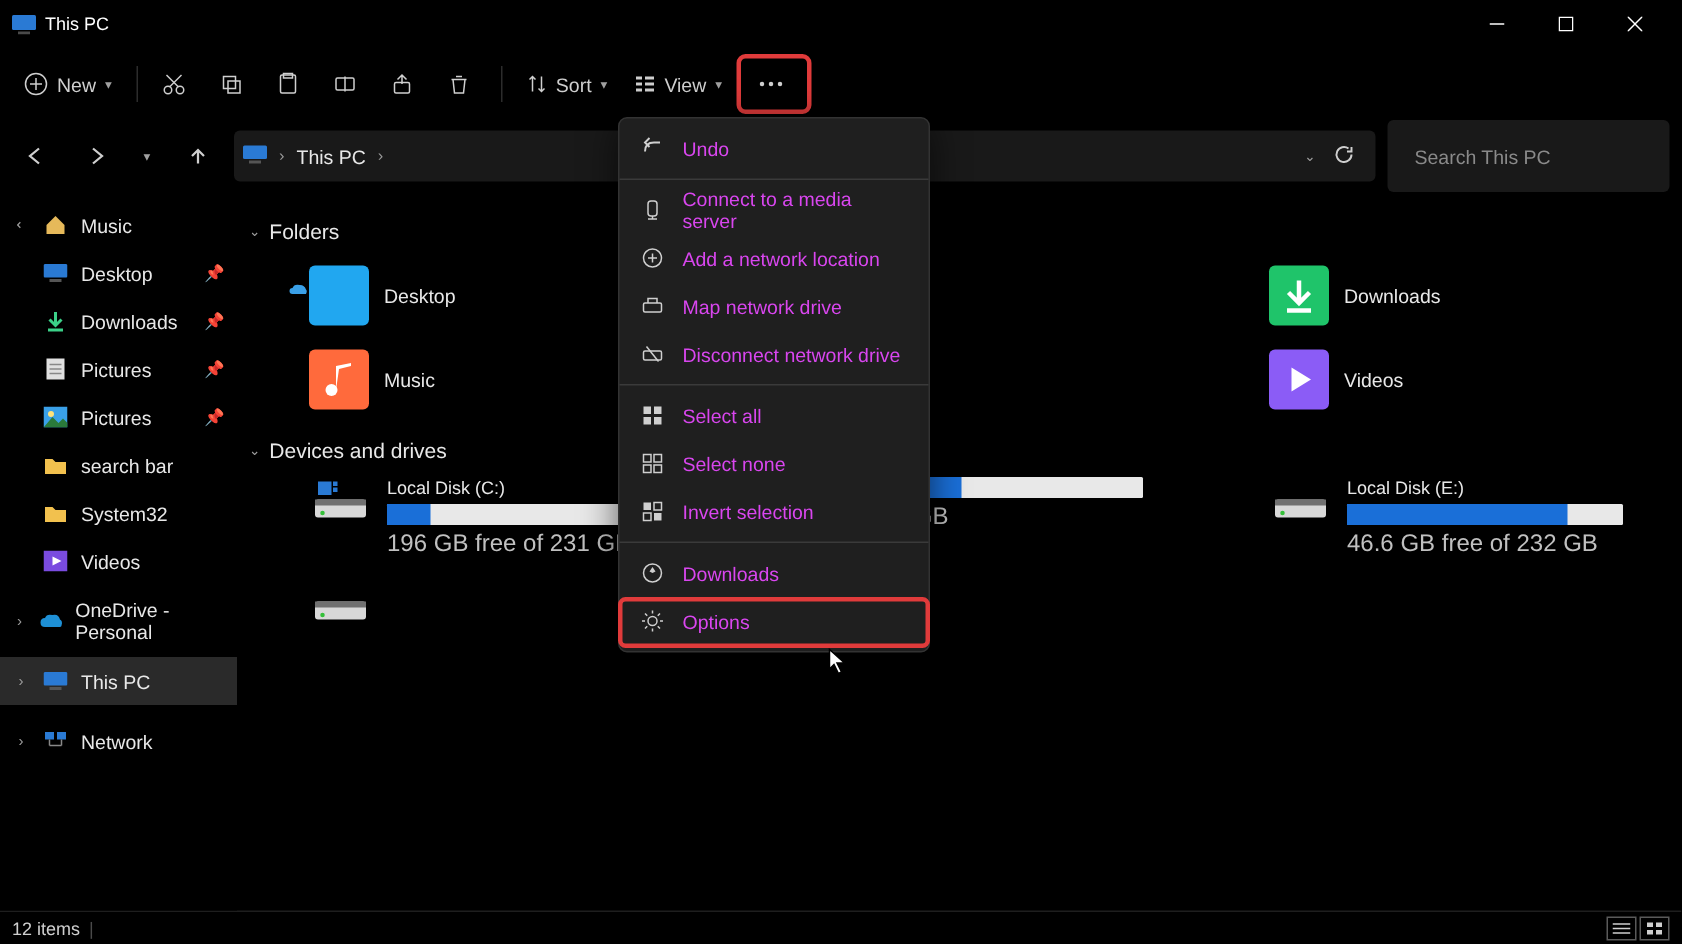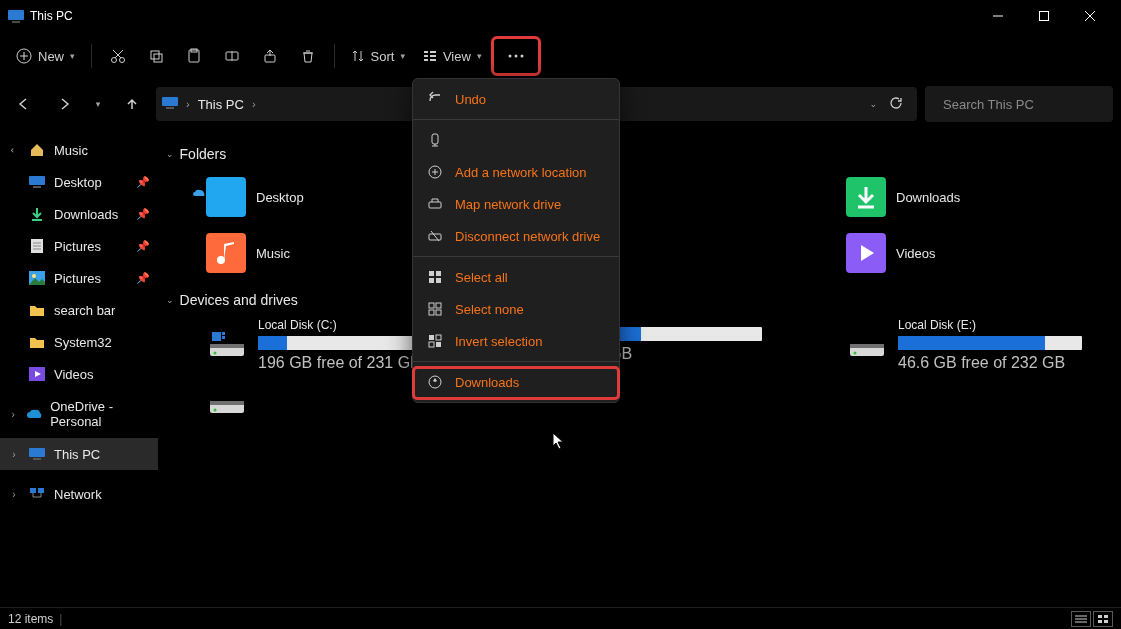--- a/index.html
+++ b/index.html
@@ -8,62 +8,62 @@
 
 .titlebar { height: 32px; display: flex; align-items: center; padding: 0 8px; background: #000; }
 .titlebar .tb-left { display: flex; align-items: center; gap: 6px; }
 .titlebar .tb-icon { width: 16px; height: 16px; display: flex; align-items: center; justify-content: center; }
 .titlebar .tb-title { font-size: 12px; color: #fff; }
 .titlebar .spacer { flex: 1; }
 .titlebar .win-btn { width: 46px; height: 32px; display: flex; align-items: center; justify-content: center; color: #fff; }
 
 
 .toolbar { height: 48px; display: flex; align-items: center; padding: 0 8px; gap: 2px; background: #000; }
-.tool-btn { height: 36px; min-width: 36px; display: flex; align-items: center; justify-content: center; gap: 6px; padding: 0 8px; color: #cfcfcf; font-size: 13px; border-radius: 4px; }
+.tool-btn { height: 36px; min-width: 36px; display: flex; align-items: center; gap: 6px; padding: 0 8px; color: #cfcfcf; font-size: 13px; border-radius: 4px; }
 .tool-sep { width: 1px; height: 24px; background: #2c2c2c; margin: 0 6px; }
 .tool-highlight { border: 3px solid #e03b3b; border-radius: 6px; padding: 0 4px; height: 40px; }
 
 .chev-down { font-size: 9px; color: #a0a0a0; }
 
 
 .navrow { height: 48px; display: flex; align-items: center; gap: 8px; padding: 0 8px; background: #000; }
 .nav-btn { width: 32px; height: 32px; display:flex; align-items:center; justify-content:center; color:#cfcfcf; border-radius:4px; }
 .addrbar { flex: 1; height: 34px; background: #191919; border-radius: 4px; display:flex; align-items:center; padding:0 6px; gap:8px; font-size:13px; position: relative; }
 .addrbar .crumb { display:flex; align-items:center; gap:6px; color:#e8e8e8; }
 .addr-actions { margin-left:auto; display:flex; align-items:center; gap:12px; padding-right:8px; }
-.searchbox { width: 188px; height: 36px; background:#191919; border-radius:4px; display:flex; align-items:center; padding:0 10px; gap:8px; color:#8a8a8a; font-size:13px; }
+.searchbox { width: 188px; height: 48px; background:#191919; border-radius:4px; display:flex; align-items:center; padding:0 10px; gap:8px; color:#8a8a8a; font-size:13px; }
 .searchbox input { flex:1; background:transparent; border:none; outline:none; color:#fff; font-size:13px; }
 .searchbox input::placeholder { color:#8a8a8a; }
 
 
 .main { display:flex; height: calc(629px - 32px - 48px - 48px - 22px); background:#000; }
 .sidebar { width: 158px; background:#000; padding-top: 6px; overflow-y:auto; }
 .sb-item { height: 32px; display:flex; align-items:center; gap:8px; padding: 0 8px; font-size:13px; color:#e8e8e8; border-radius:0; position:relative; }
 .sb-item.selected { background:#2a2a2a; }
 .sb-item .pin { position:absolute; right:8px; font-size:11px; color:#8a8a8a; }
 .sb-chevron { width:12px; font-size:10px; color:#9a9a9a; display:flex; justify-content:center; }
 .sb-icon { width:18px; height:18px; display:flex; align-items:center; justify-content:center; }
 
 .content { flex:1; padding: 10px 8px 0 8px; position:relative; overflow:hidden; }
 .group-header { display:flex; align-items:center; gap:6px; font-size:14px; color:#e8e8e8; margin: 8px 0 10px 0; }
 .folder-grid { display:grid; grid-template-columns: repeat(3, 280px); gap: 6px 40px; margin-left: 40px; }
 .folder-item { height: 50px; display:flex; align-items:center; gap:10px; font-size:13px; color:#e8e8e8; }
 .folder-icon { width:40px; height:40px; border-radius:4px; display:flex; align-items:center; justify-content:center; }
 
 .drive-grid { display:grid; grid-template-columns: repeat(3, 280px); gap: 14px 40px; margin-left: 40px; }
-.drive-item { display:flex; align-items:center; gap:10px; }
+.drive-item { display:flex; gap:10px; }
 .drive-icon { width:42px; height:32px; display:flex; align-items:center; justify-content:center; }
 .drive-info { display:flex; flex-direction:column; gap:4px; font-size:12px; color:#e8e8e8; }
 .drive-bar { width: 184px; height: 14px; background:#e8e8e8; position:relative; border-radius:1px; }
 .drive-fill { position:absolute; left:0; top:0; bottom:0; background:#1a6fd8; }
 .drive-sub { color:#c0c0c0; font-size:16px; }
 
 
 .dropdown { position:absolute; left:412px; top:78px; width: 208px; background:#1f1f1f; border:1px solid #333; border-radius:6px; padding:4px 0; box-shadow: 0 4px 24px rgba(0,0,0,0.6); z-index: 50; }
-.dd-item { height:32px; display:flex; align-items:center; gap:12px; padding:0 14px; font-size:13px; color:#f97316; }
+.dd-item { height:32px; display:flex; align-items:center; gap:12px; padding:0 14px; font-size:13px; color:#d946ef; }
 .dd-sep { height:1px; background:#3a3a3a; margin:4px 0; }
 .dd-icon { width:16px; height:16px; display:flex; align-items:center; justify-content:center; color:#cfcfcf; }
 .dd-highlight { position:absolute; left:-1px; right:-1px; bottom:2px; height:34px; border: 3px solid #e03b3b; border-radius:5px; pointer-events:none; }
 
 
 .statusbar { height:22px; background:#000; border-top:1px solid #1e1e1e; display:flex; align-items:center; padding:0 8px; font-size:12px; color:#cfcfcf; }
 .statusbar .spc { flex:1; }
 .view-toggle { display:flex; gap:2px; }
 .view-toggle .vt { width:20px; height:16px; display:flex; align-items:center; justify-content:center; border:1px solid #5a5a5a; }
 
@@ -496,20 +496,21 @@
     </div>
     <div class="dd-sep"></div>
     <div class="dd-item">
       <span class="dd-icon">
         <svg width="16" height="16">
           <rect x="5" y="2" width="6" height="10" rx="2" fill="none" stroke="#cfcfcf"></rect>
           <line x1="8" y1="14" x2="8" y2="12" stroke="#cfcfcf"></line>
           <line x1="5" y1="14" x2="11" y2="14" stroke="#cfcfcf"></line>
         </svg>
       </span>
+      <span>Connect to a media server</span>
     </div>
     <div class="dd-item">
       <span class="dd-icon">
         <svg width="16" height="16">
           <circle cx="8" cy="8" r="6" fill="none" stroke="#cfcfcf"></circle>
           <line x1="8" y1="5" x2="8" y2="11" stroke="#cfcfcf"></line>
           <line x1="5" y1="8" x2="11" y2="8" stroke="#cfcfcf"></line>
         </svg>
       </span>
       <span>Add a network location</span>
@@ -568,20 +569,29 @@
     </div>
     <div class="dd-sep"></div>
     <div class="dd-item">
       <span class="dd-icon">
         <svg width="16" height="16">
           <circle cx="8" cy="8" r="6" fill="none" stroke="#cfcfcf"></circle>
           <path d="M8 4 L10 7 L8 8 L6 7 Z" fill="#cfcfcf"></path>
         </svg>
       </span>
       <span>Downloads</span>
+    </div>
+    <div class="dd-item">
+      <span class="dd-icon">
+        <svg width="16" height="16">
+          <circle cx="8" cy="8" r="3" fill="none" stroke="#cfcfcf"></circle>
+          <path d="M8 1 L8 3 M8 13 L8 15 M1 8 L3 8 M13 8 L15 8 M3 3 L4.5 4.5 M11.5 11.5 L13 13 M13 3 L11.5 4.5 M4.5 11.5 L3 13" stroke="#cfcfcf"></path>
+        </svg>
+      </span>
+      <span>Options</span>
     </div>
     <div class="dd-highlight"></div>
   </div>
 
 <div class="cursor">
   <svg width="14" height="18">
       <path d="M1 1 L1 14 L4 11 L7 17 L9 16 L6 10 L11 10 Z" fill="#fff" stroke="#000" stroke-width="1"></path>
     </svg>
 </div>
 

